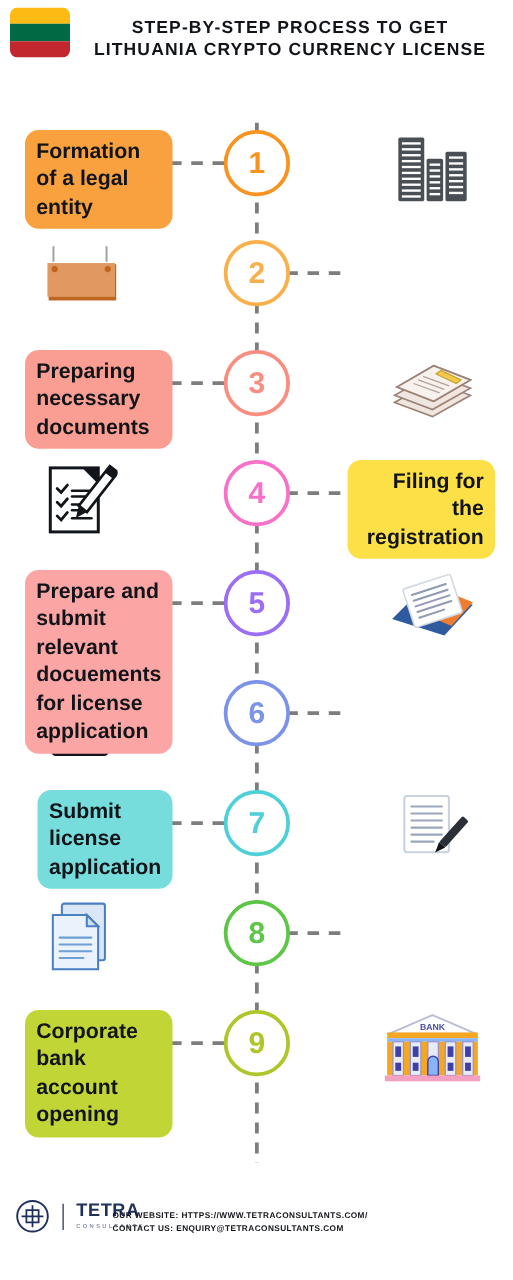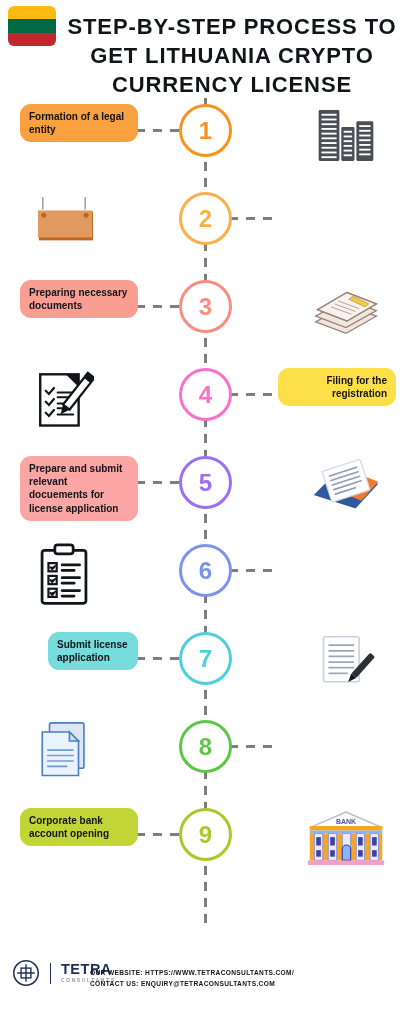--- a/index.html
+++ b/index.html
@@ -15,21 +15,21 @@
   .header { position: relative; height: 96px; }
   .flag {
     position: absolute; left: 8px; top: 6px;
     width: 48px; height: 40px; border-radius: 6px; overflow: hidden;
     display: flex; flex-direction: column;
   }
   .flag span { display: block; flex: 1 1 33.333%; }
   .title {
     position: absolute; left: 62px; top: 12px; width: 340px;
     text-align: center;
-    font-size: 22px; font-weight: bold; line-height: 1.32;
+    font-size: 14px; font-weight: bold; line-height: 1.32;
     letter-spacing: 0.9px; color: #111418;
     text-transform: uppercase;
   }
 
   
   .timeline { position: absolute; left: 0; top: 96px; width: 410px; height: 840px; }
   .spine {
     position: absolute; left: 204px; top: 2px; width: 3px; height: 832px;
     background-image: linear-gradient(to bottom, #7d7d7d 0 9px, rgba(0,0,0,0) 9px 16px);
     background-size: 3px 16px;
@@ -50,21 +50,21 @@
     background-size: 17px 3px;
   }
   .connector.left  { left: 136px; width: 46px; }
   .connector.right { left: 229px; width: 46px; }
 
   .label {
     position: absolute; top: 0;
     max-width: 118px;
     padding: 6px 9px;
     border-radius: 11px;
-    font-size: 10px; font-weight: bold; line-height: 1.32;
+    font-size: 17px; font-weight: bold; line-height: 1.32;
     color: #111418;
     z-index: 2;
   }
   .label.left  { right: 272px; text-align: left; }
   .label.right { left: 278px;  text-align: right; }
 
   .art {
     position: absolute; top: 0;
     width: 84px; height: 62px;
     display: flex; align-items: center; justify-content: center;

